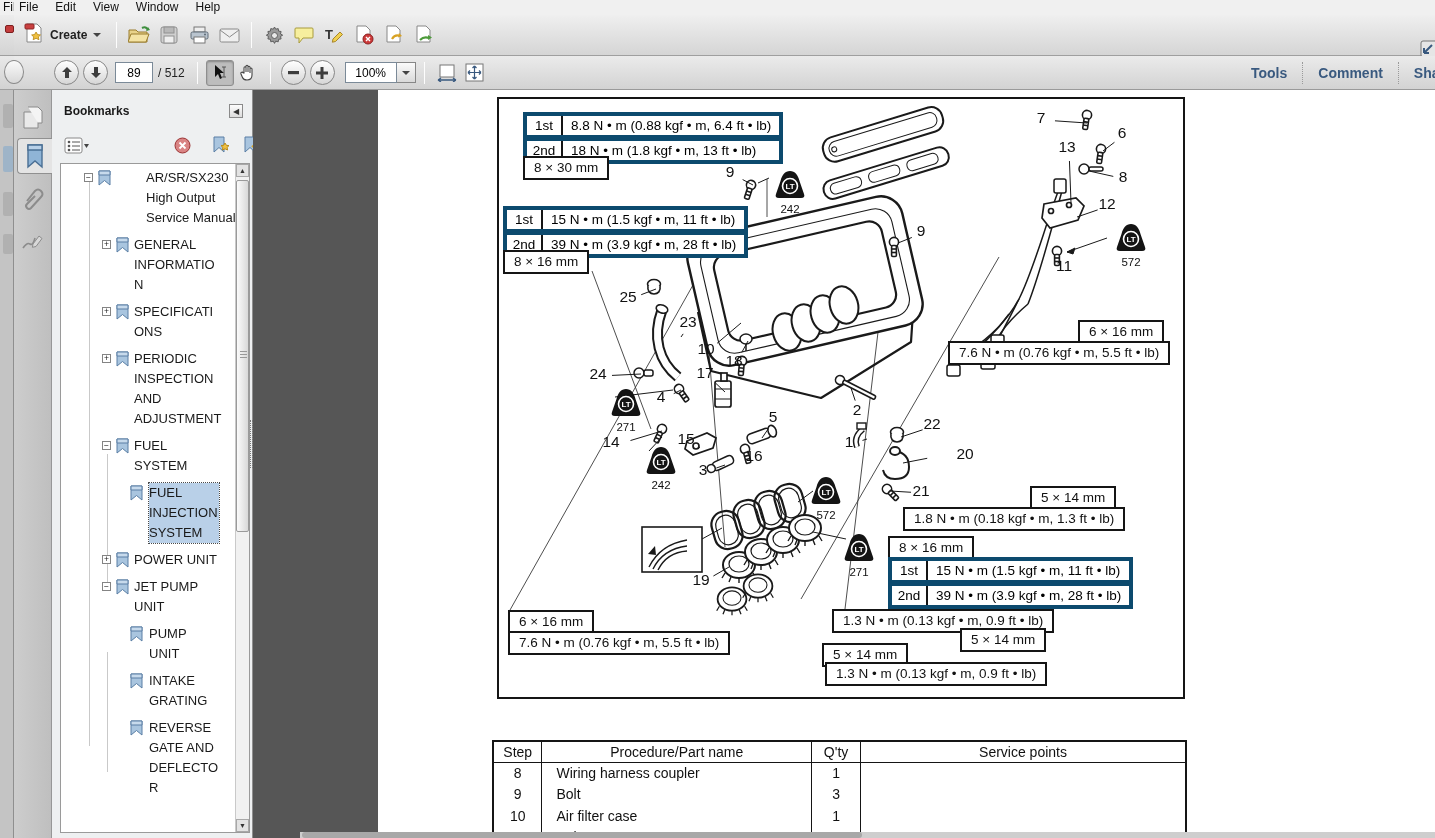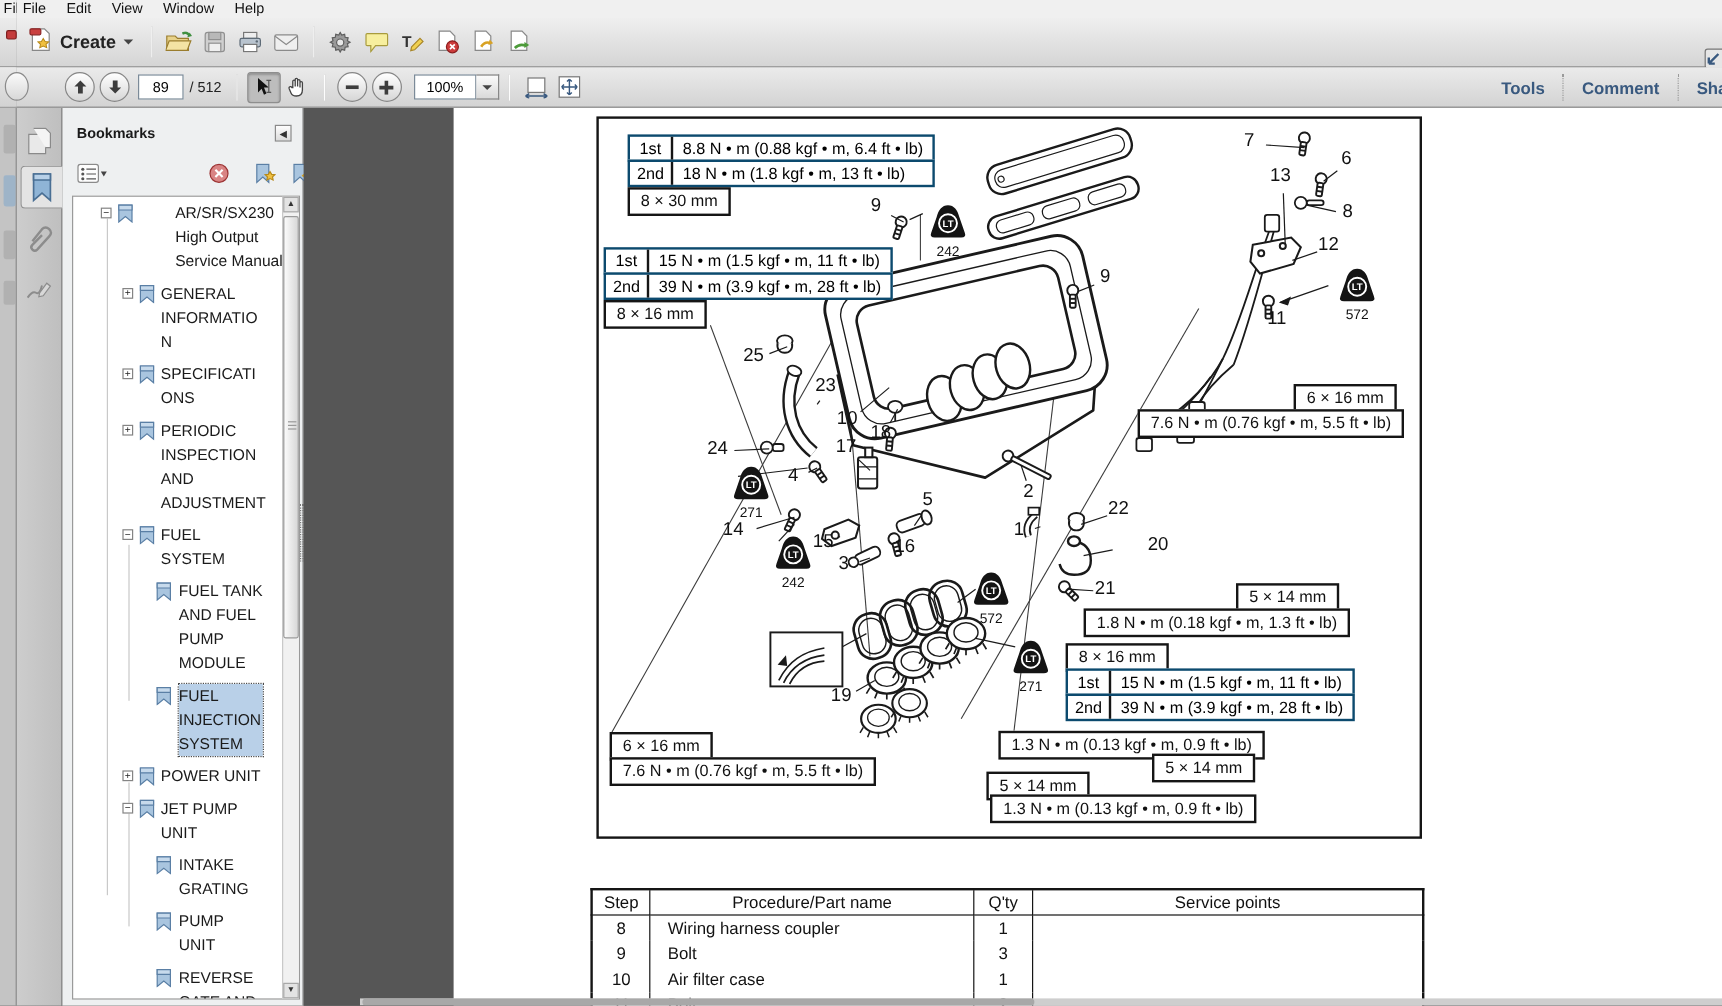--- a/index.html
+++ b/index.html
@@ -20,21 +20,21 @@
   #menubar span { cursor:default; }
 
   #toolbar1 { left:14px; top:15px; width:1421px; height:41px; background:linear-gradient(#efefef,#d5d5d5); border-bottom:1px solid #9f9f9f; display:flex; align-items:center; padding-left:6px; }
   #toolbar2 { left:14px; top:56px; width:1421px; height:34px; background:linear-gradient(#ebebeb,#d3d3d3); border-bottom:1px solid #9a9a9a; display:flex; align-items:center; padding-left:4px; }
   .tbsep { width:1px; height:26px; background:#aaa; border-right:1px solid #fdfdfd; margin:0 7px; }
   .tbsep2 { width:1px; height:22px; background:#aaa; border-right:1px solid #fdfdfd; margin:0 8px; }
   .icon-btn { width:30px; height:30px; display:flex; align-items:center; justify-content:center; border-radius:3px; }
   .icon-btn2 { width:28px; height:26px; display:flex; align-items:center; justify-content:center; border-radius:3px; }
   .pressed { background:#bdbdbd; border:1px solid #8e8e8e; box-shadow:inset 0 1px 2px rgba(0,0,0,.3); }
   #create-btn { display:flex; align-items:center; gap:6px; padding:2px 8px 2px 4px; border-radius:3px; }
-  #create-btn .lbl { font-size:15px; font-weight:bold; color:#222; }
+  #create-btn .lbl { font-size:12px; font-weight:bold; color:#222; }
   .caret { width:0; height:0; border-left:4px solid transparent; border-right:4px solid transparent; border-top:4px solid #444; }
   .circle-btn { width:25px; height:25px; border:1px solid #878787; border-radius:50%; background:linear-gradient(#ffffff,#d6d6d6); display:flex; align-items:center; justify-content:center; margin:0 2px; }
   #page-input { width:38px; height:21px; border:1px solid #7b8a98; background:#fff; font-size:12px; text-align:center; margin:0 5px; font-family:"Liberation Sans",sans-serif; }
   #page-total { font-size:12px; color:#222; margin-right:4px; }
   #zoom-box { width:52px; height:21px; border:1px solid #7b8a98; background:#fff; font-size:12px; display:flex; align-items:center; justify-content:center; }
   #zoom-drop { width:19px; height:21px; border:1px solid #878787; border-left:none; background:linear-gradient(#fbfbfb,#d9d9d9); display:flex; align-items:center; justify-content:center; }
   #tb2-right { position:absolute; left:1222px; top:0; height:34px; display:flex; align-items:center; }
   #tb2-right .rtab { font-size:14px; font-weight:bold; color:#39597f; padding:0 15px; white-space:nowrap; }
   #tb2-right .dotsep { width:1px; height:22px; border-left:1px dotted #9a9a9a; }
   #corner-icon { position:absolute; right:-6px; top:24px; }
@@ -69,21 +69,21 @@
 
   
   #doc { left:253px; top:90px; width:1182px; height:748px; background:#565656; overflow:hidden; }
   #doc-page { position:absolute; left:125px; top:0; width:1057px; height:748px; background:#fff; }
   #diagram-frame { position:absolute; left:119px; top:7px; width:688px; height:602px; border:2px solid #151515; }
   #hscroll { position:absolute; left:47px; bottom:0; width:1135px; height:6px; background:#cecece; }
   #hscroll .thumb { position:absolute; left:2px; top:0; width:560px; height:6px; background:#a8a8a8; border-radius:3px;}
 
   .spec-box { position:absolute; background:#fff; border:2px solid #151515; font-size:13.5px; color:#111; white-space:nowrap; line-height:18px; padding:1px 9px; z-index:3; }
   .pair-box { position:absolute; z-index:3; }
-  .pair-row { display:flex; background:#fff; border:2px solid #0c4a6e; margin-bottom:-2px; }
+  .pair-row { display:flex; background:#fff; border:4px solid #0c4a6e; margin-bottom:-2px; }
   .pair-row .pl { width:36px; text-align:center; border-right:2px solid #151515; font-size:13.5px; line-height:19px; }
   .pair-row .pt { padding:0 8px; font-size:13.5px; line-height:19px; white-space:nowrap; }
 
   .part-label { position:absolute; transform:translate(-50%,-50%); font-size:15.5px; color:#111; z-index:4; }
   .lt-tag { position:absolute; width:36px; text-align:center; z-index:4; }
   .lt-num { display:block; font-size:11.5px; color:#111; margin-top:-1px; }
 
   #parts-table { position:absolute; left:114px; top:650px; width:695px; border:2px solid #151515; border-collapse:collapse; background:#fff; font-size:14px; color:#111; }
   #parts-table th { font-weight:normal; border:1.5px solid #151515; height:21px; }
   #parts-table td { border-left:1.5px solid #151515; border-right:1.5px solid #151515; height:21.5px; }
@@ -336,44 +336,40 @@
               <path d="M1 1 h11 v4 h-11 z" fill="#c7daec" stroke="#5a7fa5"></path>
             </svg></span><span class="bm-label">SPECIFICATIONS</span></div>
         <div class="bm-row lv1"><div class="bm-exp">+</div><span class="bm-ico"><svg width="13" height="16" viewBox="0 0 13 16">
               <path d="M1 1 h11 v14 l-5.5 -4.5 -5.5 4.5 z" fill="#a9c5df" stroke="#5a7fa5"></path>
               <path d="M1 1 h11 v4 h-11 z" fill="#c7daec" stroke="#5a7fa5"></path>
             </svg></span><span class="bm-label">PERIODIC INSPECTION AND ADJUSTMENT</span></div>
         <div class="bm-row lv1"><div class="bm-exp">−</div><span class="bm-ico"><svg width="13" height="16" viewBox="0 0 13 16">
               <path d="M1 1 h11 v14 l-5.5 -4.5 -5.5 4.5 z" fill="#a9c5df" stroke="#5a7fa5"></path>
               <path d="M1 1 h11 v4 h-11 z" fill="#c7daec" stroke="#5a7fa5"></path>
             </svg></span><span class="bm-label">FUEL SYSTEM</span></div>
-        <div class="bm-row lv2"><span class="bm-ico"><svg width="13" height="16" viewBox="0 0 13 16">
-              <path d="M1 1 h11 v14 l-5.5 -4.5 -5.5 4.5 z" fill="#a9c5df" stroke="#5a7fa5"></path>
-              <path d="M1 1 h11 v4 h-11 z" fill="#c7daec" stroke="#5a7fa5"></path>
-            </svg></span><span class="bm-label">FUEL TANK AND FUEL PUMP MODULE</span></div>
         <div class="bm-row lv2 bm-selected"><span class="bm-ico"><svg width="13" height="16" viewBox="0 0 13 16">
               <path d="M1 1 h11 v14 l-5.5 -4.5 -5.5 4.5 z" fill="#a9c5df" stroke="#5a7fa5"></path>
               <path d="M1 1 h11 v4 h-11 z" fill="#c7daec" stroke="#5a7fa5"></path>
             </svg></span><span class="bm-label">FUEL INJECTION SYSTEM</span></div>
         <div class="bm-row lv1"><div class="bm-exp">+</div><span class="bm-ico"><svg width="13" height="16" viewBox="0 0 13 16">
               <path d="M1 1 h11 v14 l-5.5 -4.5 -5.5 4.5 z" fill="#a9c5df" stroke="#5a7fa5"></path>
               <path d="M1 1 h11 v4 h-11 z" fill="#c7daec" stroke="#5a7fa5"></path>
             </svg></span><span class="bm-label">POWER UNIT</span></div>
         <div class="bm-row lv1"><div class="bm-exp">−</div><span class="bm-ico"><svg width="13" height="16" viewBox="0 0 13 16">
               <path d="M1 1 h11 v14 l-5.5 -4.5 -5.5 4.5 z" fill="#a9c5df" stroke="#5a7fa5"></path>
               <path d="M1 1 h11 v4 h-11 z" fill="#c7daec" stroke="#5a7fa5"></path>
             </svg></span><span class="bm-label">JET PUMP UNIT</span></div>
         <div class="bm-row lv2"><span class="bm-ico"><svg width="13" height="16" viewBox="0 0 13 16">
               <path d="M1 1 h11 v14 l-5.5 -4.5 -5.5 4.5 z" fill="#a9c5df" stroke="#5a7fa5"></path>
               <path d="M1 1 h11 v4 h-11 z" fill="#c7daec" stroke="#5a7fa5"></path>
+            </svg></span><span class="bm-label">PUMP UNIT</span></div>
+        <div class="bm-row lv2"><span class="bm-ico"><svg width="13" height="16" viewBox="0 0 13 16">
+              <path d="M1 1 h11 v14 l-5.5 -4.5 -5.5 4.5 z" fill="#a9c5df" stroke="#5a7fa5"></path>
+              <path d="M1 1 h11 v4 h-11 z" fill="#c7daec" stroke="#5a7fa5"></path>
             </svg></span><span class="bm-label">INTAKE GRATING</span></div>
-        <div class="bm-row lv2"><span class="bm-ico"><svg width="13" height="16" viewBox="0 0 13 16">
-              <path d="M1 1 h11 v14 l-5.5 -4.5 -5.5 4.5 z" fill="#a9c5df" stroke="#5a7fa5"></path>
-              <path d="M1 1 h11 v4 h-11 z" fill="#c7daec" stroke="#5a7fa5"></path>
-            </svg></span><span class="bm-label">PUMP UNIT</span></div>
         <div class="bm-row lv2"><span class="bm-ico"><svg width="13" height="16" viewBox="0 0 13 16">
               <path d="M1 1 h11 v14 l-5.5 -4.5 -5.5 4.5 z" fill="#a9c5df" stroke="#5a7fa5"></path>
               <path d="M1 1 h11 v4 h-11 z" fill="#c7daec" stroke="#5a7fa5"></path>
             </svg></span><span class="bm-label">REVERSE GATE AND DEFLECTOR</span></div>
       </div>
     <div id="bm-scroll">
       <div class="scr-arrow" style="top:0">▲</div>
       <div id="bm-thumb">
         <div class="grip" style="top:170px"></div>
           <div class="grip" style="top:173px"></div>
@@ -673,21 +669,21 @@
       <div class="part-label" style="left: 352px; top: 82px;">9</div>
       <div class="part-label" style="left: 543px; top: 141px;">9</div>
       <div class="part-label" style="left: 250px; top: 207px;">25</div>
       <div class="part-label" style="left: 310px; top: 232px;">23</div>
       <div class="part-label" style="left: 328px; top: 259px;">10</div>
       <div class="part-label" style="left: 356px; top: 271px;">18</div>
       <div class="part-label" style="left: 327px; top: 283px;">17</div>
       <div class="part-label" style="left: 220px; top: 284px;">24</div>
       <div class="part-label" style="left: 283px; top: 307px;">4</div>
       <div class="part-label" style="left: 233px; top: 352px;">14</div>
-      <div class="part-label" style="left: 308px; top: 362px;">15</div>
+      <div class="part-label" style="left: 308px; top: 349px;">15</div>
       <div class="part-label" style="left: 325px; top: 380px;">3</div>
       <div class="part-label" style="left: 376px; top: 366px;">16</div>
       <div class="part-label" style="left: 395px; top: 327px;">5</div>
       <div class="part-label" style="left: 479px; top: 320px;">2</div>
       <div class="part-label" style="left: 471px; top: 352px;">1</div>
       <div class="part-label" style="left: 554px; top: 334px;">22</div>
       <div class="part-label" style="left: 559px; top: 364px; margin-left: 28px;">20</div>
       <div class="part-label" style="left: 543px; top: 401px;">21</div>
       <div class="part-label" style="left: 323px; top: 490px;">19</div>
       <div class="lt-tag" style="left: 394px; top: 80px;"><svg width="34" height="30" viewBox="0 0 34 30">

